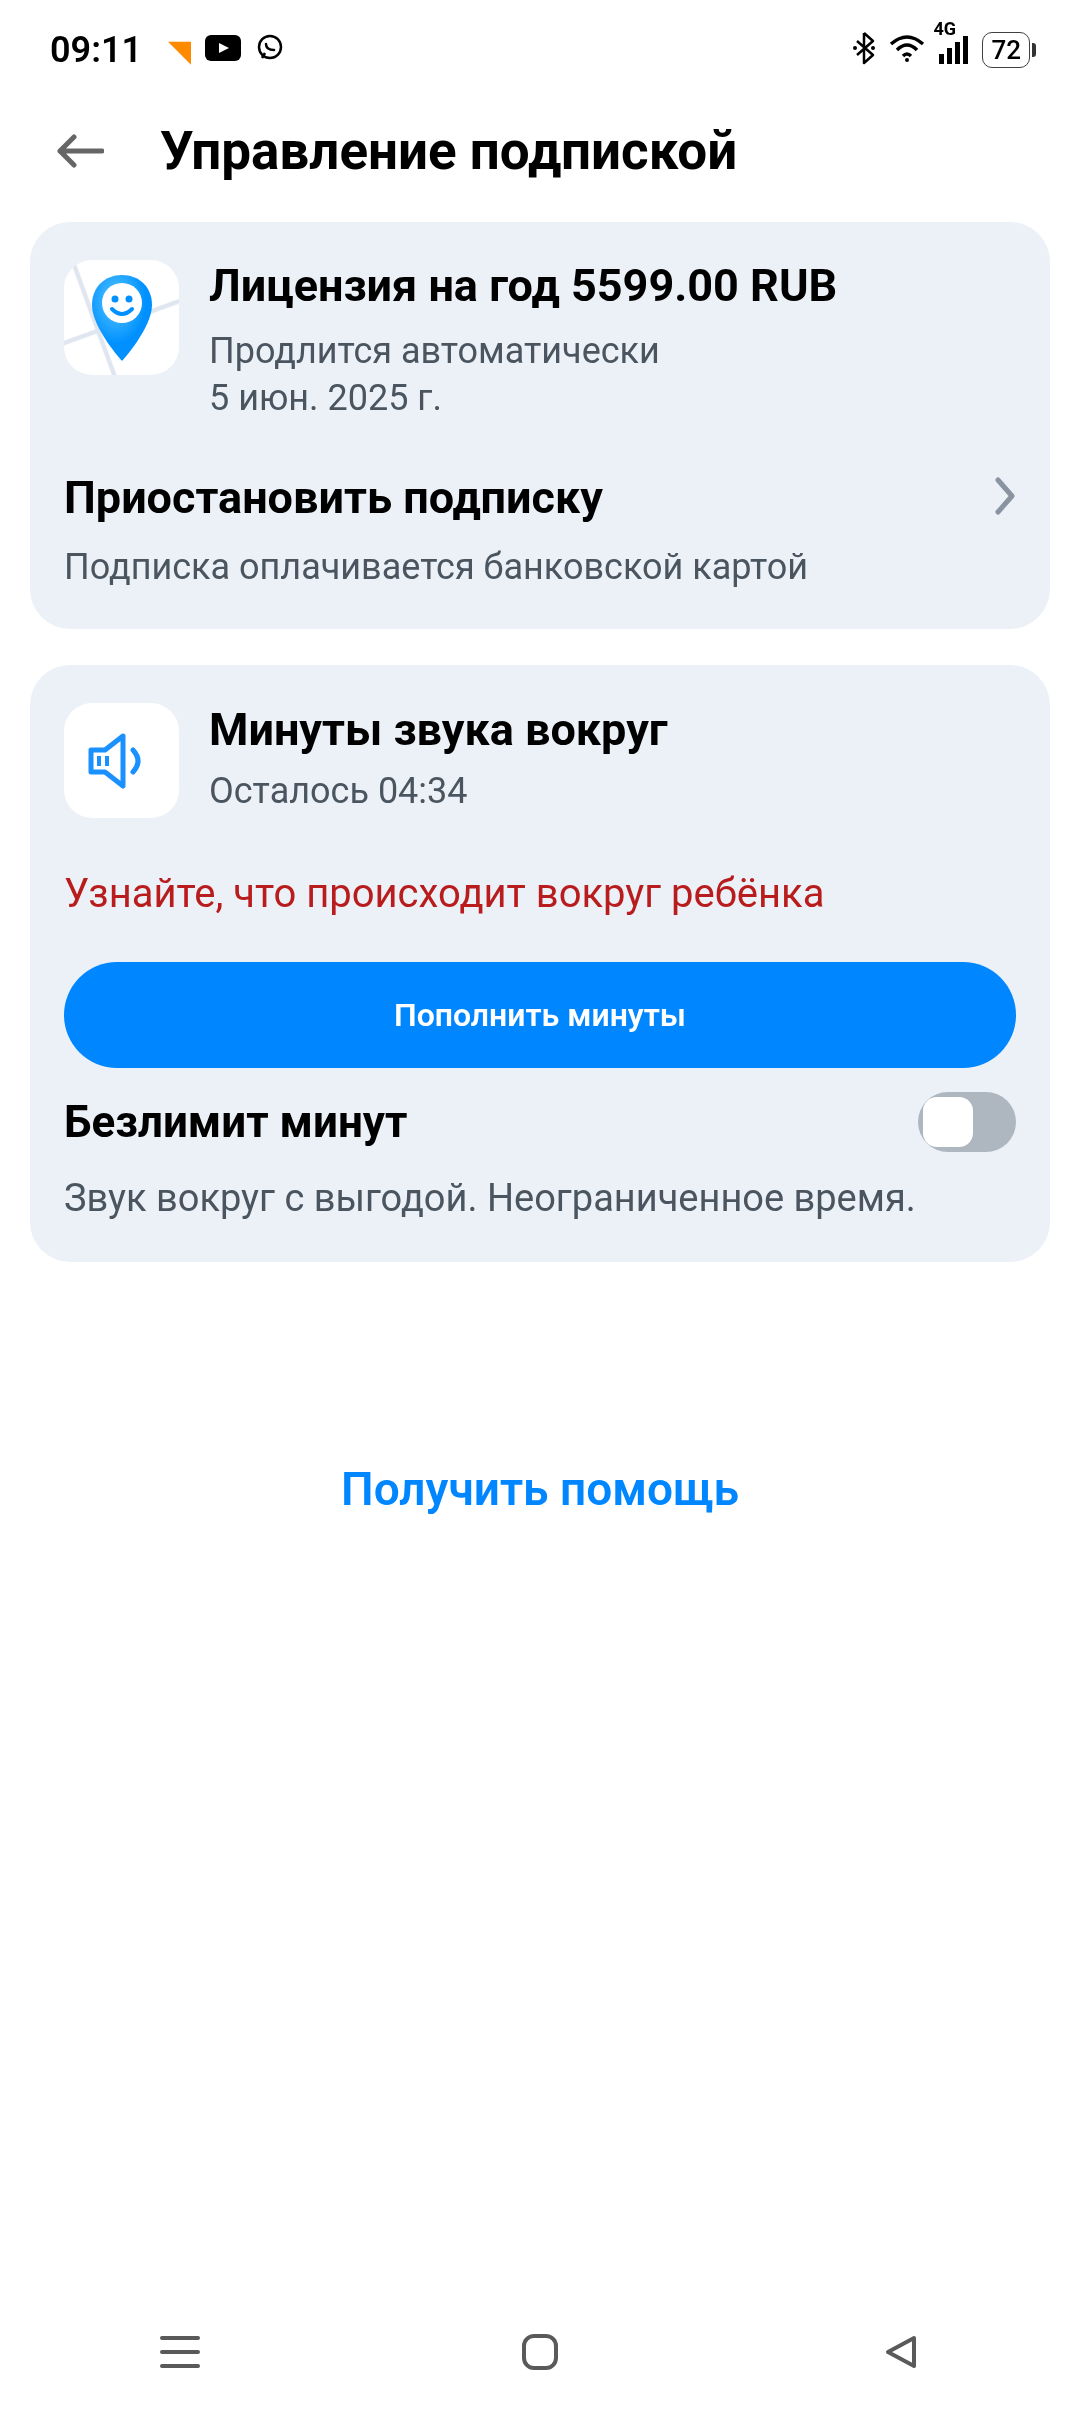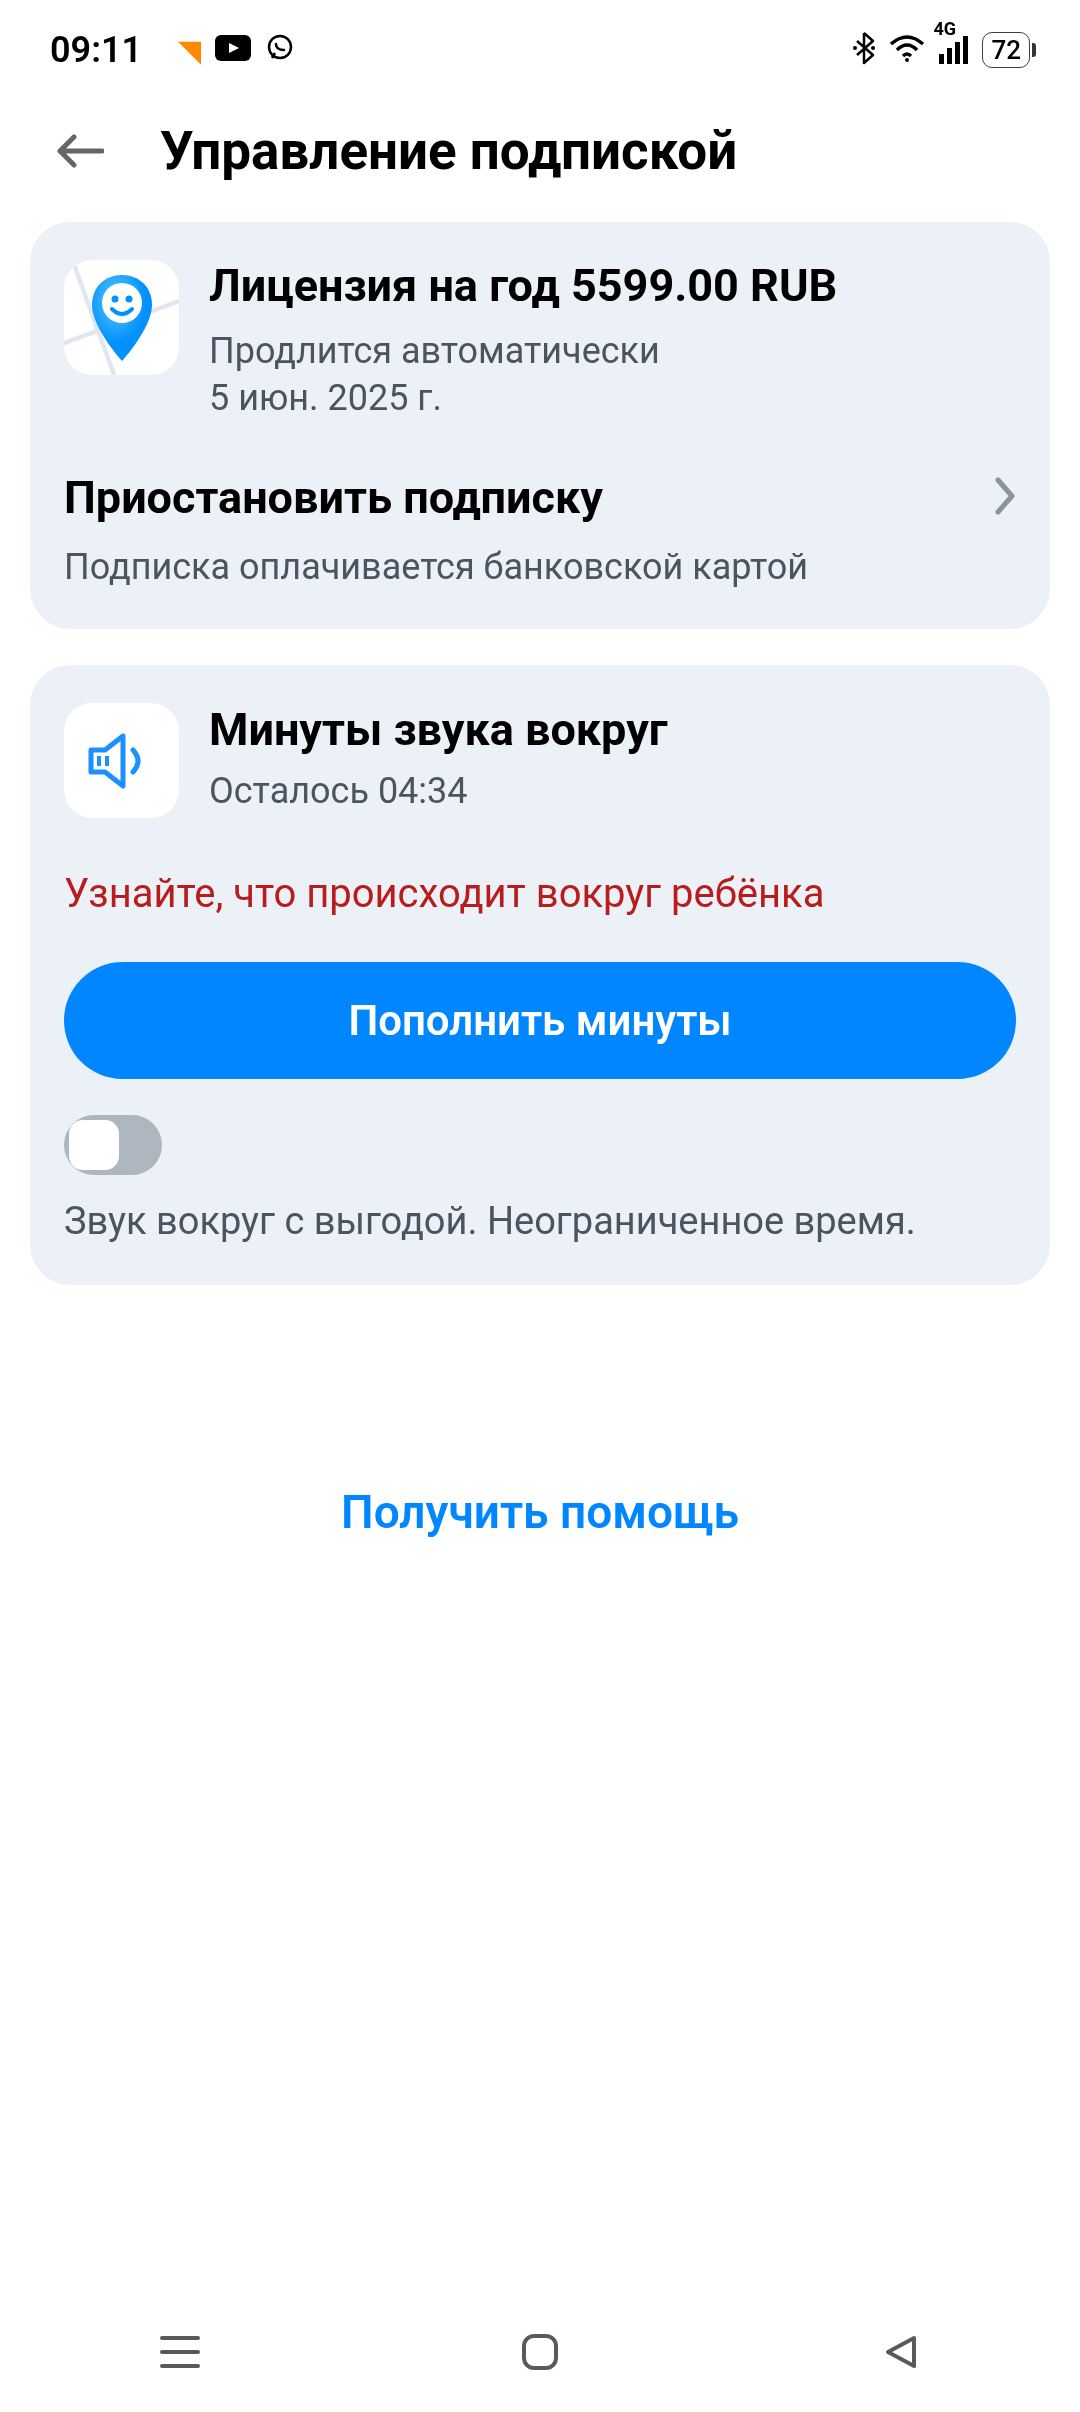--- a/index.html
+++ b/index.html
@@ -1,19 +1,19 @@
 <!DOCTYPE html>
 <html><head>
   <meta charset="utf-8">
   <style>
     * { margin: 0; padding: 0; box-sizing: border-box; font-family: -apple-system, BlinkMacSystemFont, 'Segoe UI', Roboto, sans-serif; }
     body { width: 1080px; height: 2412px; background: #fff; overflow: hidden; }
 
     .status-bar { height: 80px; display: flex; justify-content: space-between; align-items: center; padding: 0 50px; margin-top: 10px; }
-    .status-left { display: flex; align-items: center; gap: 36px; }
+    .status-left { display: flex; align-items: center; gap: 26px; }
     .status-time { font-size: 36px; font-weight: 600; }
     .status-icons-left { display: flex; gap: 14px; align-items: center; }
     .status-right { display: flex; align-items: center; gap: 14px; }
     .battery { display: inline-flex; align-items: center; border: 1px solid #404040; border-radius: 10px; padding: 2px 8px; font-size: 26px; font-weight: 500; position: relative; }
     .battery:after { content: ''; position: absolute; right: -7px; top: 30%; width: 4px; height: 40%; background: #333; border-radius: 0 3px 3px 0; }
 
     .header { display: flex; align-items: center; padding: 30px 50px 40px 50px; gap: 50px; }
     .back-btn { width: 60px; height: 60px; display: flex; align-items: center; justify-content: center; color: #555; }
     .page-title { font-size: 53px; font-weight: 700; color: #000; }
 
@@ -32,21 +32,21 @@
     .chev { color: #8a94a0; }
     .pay-method { font-size: 36px; color: #4a5560; line-height: 1.3; }
 
     .sound-row { display: flex; gap: 30px; margin-bottom: 50px; }
     .sound-icon { width: 115px; height: 115px; border-radius: 28px; background: #fff; display: flex; align-items: center; justify-content: center; flex-shrink: 0; color: #1b90ff; }
     .sound-title { font-size: 45px; font-weight: 700; margin-bottom: 14px; }
     .sound-sub { font-size: 36px; color: #4a5560; }
 
     .sound-desc { font-size: 40px; color: #b91c1c; line-height: 1.3; margin-bottom: 42px; }
 
-    .topup-btn { width: 100%; background: #0087ff; color: #fff; border: none; border-radius: 60px; padding: 34px 0; font-size: 42px; font-weight: 600; margin-bottom: 36px; }
+    .topup-btn { width: 100%; background: #0087ff; color: #fff; border: none; border-radius: 60px; padding: 34px 0; font-size: 32px; font-weight: 600; margin-bottom: 24px; }
 
     .unlimited-row { display: flex; justify-content: space-between; align-items: center; margin-bottom: 22px; }
     .unlimited-label { font-size: 44px; font-weight: 700; }
     .toggle { width: 98px; height: 60px; background: #aeb6bf; border-radius: 40px; position: relative; }
     .toggle-knob { position: absolute; left: 5px; top: 5px; width: 50px; height: 50px; background: #fff; border-radius: 14px; }
     .unlimited-desc { font-size: 38px; color: #4a5560; line-height: 1.3; }
 
     .help-link { text-align: center; font-size: 46px; font-weight: 600; color: #0087ff; margin-top: 200px; }
 
     .nav-bar { position: absolute; bottom: 0; left: 0; right: 0; height: 120px; display: flex; justify-content: space-around; align-items: center; color: #5a5a5a; }
@@ -158,20 +158,21 @@
       </svg>
     </div>
     <div>
       <div class="sound-title">Минуты звука вокруг</div>
       <div class="sound-sub">Осталось 04:34</div>
     </div>
   </div>
   <div class="sound-desc">Узнайте, что происходит вокруг ребёнка</div>
   <button class="topup-btn">Пополнить минуты</button>
   <div class="unlimited-row">
+    <div class="unlimited-label">Безлимит минут</div>
     <div class="toggle">
       <div class="toggle-knob"></div>
     </div>
   </div>
   <div class="unlimited-desc">Звук вокруг с выгодой. Неограниченное время.</div>
 </div>
 
 <div class="help-link">Получить помощь</div>
 
 <div class="nav-bar">

